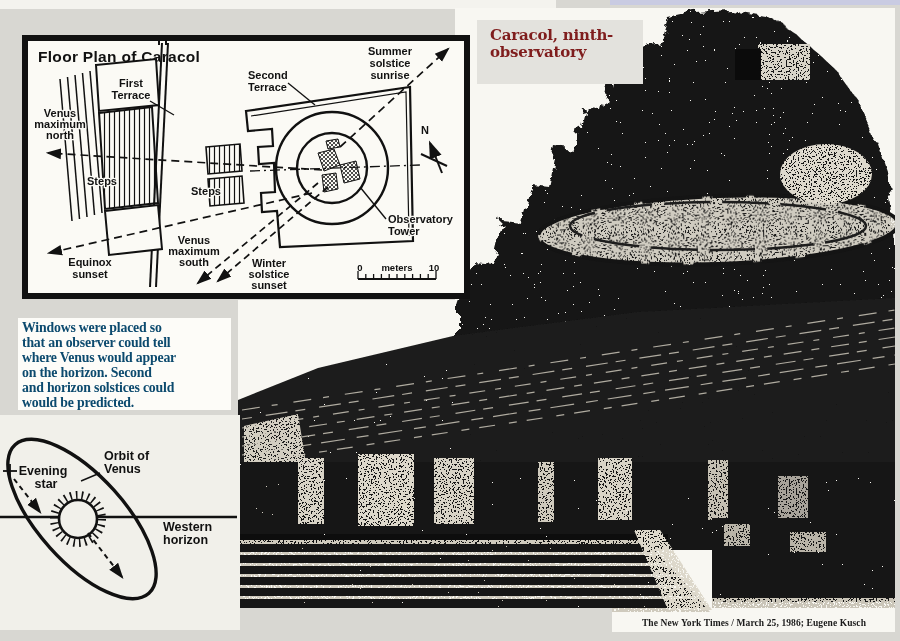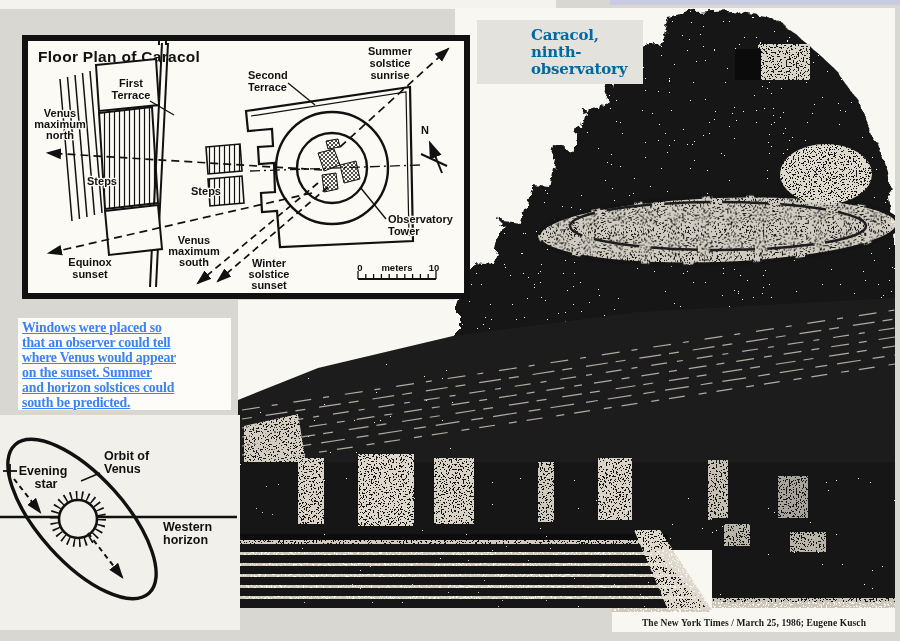--- a/index.html
+++ b/index.html
@@ -10,25 +10,25 @@
   #top-white-strip{left:0;top:0;width:556px;height:9px;background:#f4f3ee;}
   #top-lavender-strip{left:610;top:0;}
   
   #floor-plan{left:22px;top:35px;z-index:3;}
   .fp-label{font:bold 11px "Liberation Sans",sans-serif;fill:#111;paint-order:stroke;stroke:#fbfaf5;stroke-width:2.5px;}
   .fp-title{font:bold 15.5px "Liberation Sans",sans-serif;fill:#111;letter-spacing:.3px;}
   .fp-small{font:bold 9.5px "Liberation Sans",sans-serif;fill:#111;}
   
   #caption-panel{left:477px;top:20px;width:166px;height:64px;background:#e3e2dd;z-index:2;
     padding:7px 0 0 13px;box-sizing:border-box;}
-  #caption-panel div{font:bold 15px "DejaVu Serif",serif;color:#0369a1;line-height:17px;letter-spacing:-.2px;margin-left:41px;}
+  #caption-panel div{font:bold 15px "DejaVu Serif",serif;color:#7f1d1d;line-height:17px;letter-spacing:-.2px;}
   
   #annotation-box{left:18px;top:318px;width:213px;height:92px;background:#fdfcf8;z-index:2;
     padding:3px 0 0 4px;box-sizing:border-box;}
-  #annotation-box div{font:bold 13.8px "Liberation Serif",serif;color:#3b82f6;line-height:14.9px;letter-spacing:-.2px;text-decoration:underline;}
+  #annotation-box div{font:bold 13.8px "Liberation Serif",serif;color:#0c4a6e;line-height:14.9px;letter-spacing:-.2px;}
   
   #venus-diagram{left:0;top:415px;z-index:2;}
   .vd-label{font:bold 12.5px "Liberation Sans",sans-serif;fill:#111;}
   
   #photo{left:238px;top:6px;z-index:1;}
   .credit-text{font:bold 9.5px "Liberation Serif",serif;fill:#1a1a1a;letter-spacing:.1px;}
 </style>
 </head>
 <body>
 
@@ -259,23 +259,23 @@
           <line x1="406.2" y1="244" x2="406.2" y2="239"></line>
         <line x1="414" y1="244" x2="414" y2="236"></line>
       </g>
     </g>
   </svg>
 
   <div class="abs" id="annotation-box">
     <div>Windows were placed so</div>
     <div>that an observer could tell</div>
     <div>where Venus would appear</div>
-    <div>on the sunset. Summer</div>
+    <div>on the horizon. Second</div>
     <div>and horizon solstices could</div>
-    <div>south be predicted.</div>
+    <div>would be predicted.</div>
   </div>
 
   <svg class="abs" id="venus-diagram" width="240" height="215" viewBox="0 0 240 215">
     <defs>
       <marker id="arrV" viewBox="0 0 10 10" refX="8.5" refY="5" markerWidth="8" markerHeight="8" orient="auto">
         <path d="M0,1.5 L10,5 L0,8.5 z" fill="#111"></path>
       </marker>
     </defs>
     <rect x="0" y="0" width="240" height="215" fill="#f1f0ea"></rect>
 

